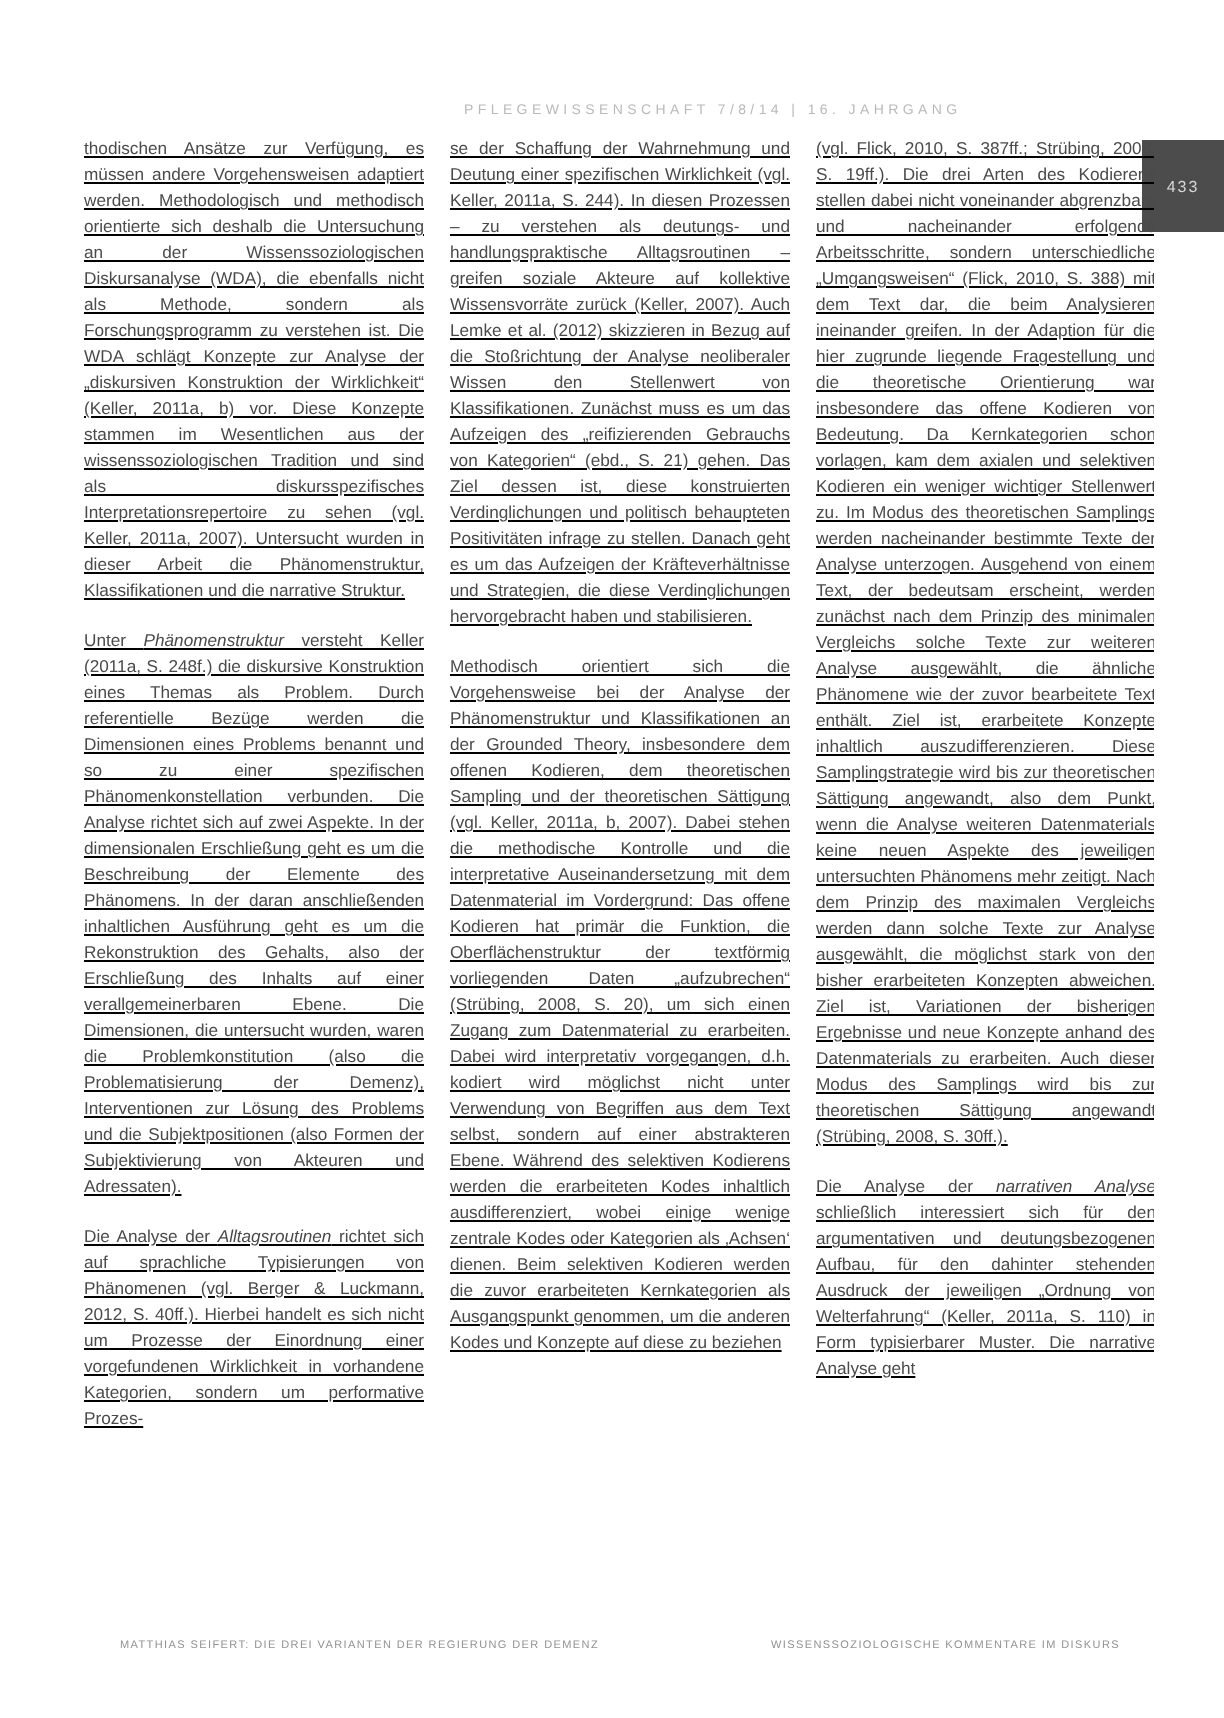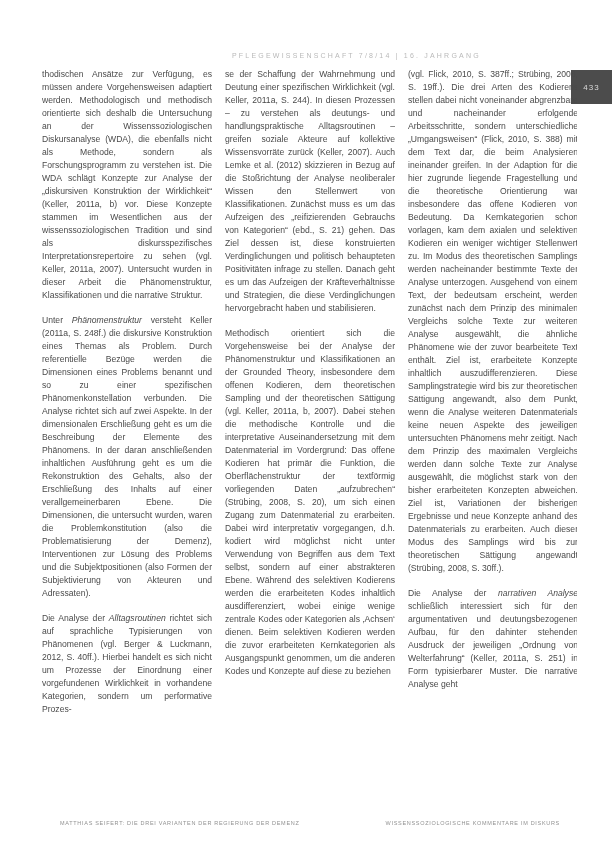--- a/index.html
+++ b/index.html
@@ -16,32 +16,33 @@
     top:52px;left:232px;
     font-size:7px;
     letter-spacing:2.2px;
     color:#b9b9b9;
     text-transform:uppercase;
     white-space:nowrap;
   }
   .page-tab{
     position:absolute;
     top:70px;right:0;
-    width:41px;height:34px;
+    width:41px;height:46px;
     background:#4c4c4c;
     color:#d9d9d9;
     display:flex;align-items:center;justify-content:center;
     font-size:8px;letter-spacing:1px;
   }
   .columns{
     position:absolute;
     top:68px;left:42px;
     width:535px;height:748px;
     display:flex;gap:13px;
     overflow:hidden;
+    text-decoration:underline;
   }
   .col{
     width:170px;flex:0 0 170px;
     color:#4a4a4a;
     font-size:8.6px;
     line-height:13px;
     text-align:justify;
   }
   .para{margin:0 0 12px 0;}
   .para:last-child{margin-bottom:0;}
@@ -73,21 +74,21 @@
         <p class="para"><span>thodischen Ansätze zur Verfügung, es müssen andere Vorgehensweisen adaptiert werden. Methodologisch und methodisch orientierte sich deshalb die Untersuchung an der Wissenssoziologischen Diskursanalyse (WDA), die ebenfalls nicht als Methode, sondern als Forschungsprogramm zu verstehen ist. Die WDA schlägt Konzepte zur Analyse der „diskursiven Konstruktion der Wirklichkeit“ (Keller, 2011a, b) vor. Diese Konzepte stammen im Wesentlichen aus der wissenssoziologischen Tradition und sind als diskursspezifisches Interpretationsrepertoire zu sehen (vgl. Keller, 2011a, 2007). Untersucht wurden in dieser Arbeit die Phänomenstruktur, Klassifikationen und die narrative Struktur.</span></p>
         <p class="para"><span>Unter </span><span class="it">Phänomenstruktur</span><span> versteht Keller (2011a, S. 248f.) die diskursive Konstruktion eines Themas als Problem. Durch referentielle Bezüge werden die Dimensionen eines Problems benannt und so zu einer spezifischen Phänomenkonstellation verbunden. Die Analyse richtet sich auf zwei Aspekte. In der dimensionalen Erschließung geht es um die Beschreibung der Elemente des Phänomens. In der daran anschließenden inhaltlichen Ausführung geht es um die Rekonstruktion des Gehalts, also der Erschließung des Inhalts auf einer verallgemeinerbaren Ebene. Die Dimensionen, die untersucht wurden, waren die Problemkonstitution (also die Problematisierung der Demenz), Interventionen zur Lösung des Problems und die Subjektpositionen (also Formen der Subjektivierung von Akteuren und Adressaten).</span></p>
         <p class="para"><span>Die Analyse der </span><span class="it">Alltagsroutinen</span><span> richtet sich auf sprachliche Typisierungen von Phänomenen (vgl. Berger &amp; Luckmann, 2012, S. 40ff.). Hierbei handelt es sich nicht um Prozesse der Einordnung einer vorgefundenen Wirklichkeit in vorhandene Kategorien, sondern um performative Prozes-</span></p>
       </div>
     <div class="col">
         <p class="para"><span>se der Schaffung der Wahrnehmung und Deutung einer spezifischen Wirklichkeit (vgl. Keller, 2011a, S. 244). In diesen Prozessen – zu verstehen als deutungs- und handlungspraktische Alltagsroutinen – greifen soziale Akteure auf kollektive Wissensvorräte zurück (Keller, 2007). Auch Lemke et al. (2012) skizzieren in Bezug auf die Stoßrichtung der Analyse neoliberaler Wissen den Stellenwert von Klassifikationen. Zunächst muss es um das Aufzeigen des „reifizierenden Gebrauchs von Kategorien“ (ebd., S. 21) gehen. Das Ziel dessen ist, diese konstruierten Verdinglichungen und politisch behaupteten Positivitäten infrage zu stellen. Danach geht es um das Aufzeigen der Kräfteverhältnisse und Strategien, die diese Verdinglichungen hervorgebracht haben und stabilisieren.</span></p>
         <p class="para"><span>Methodisch orientiert sich die Vorgehensweise bei der Analyse der Phänomenstruktur und Klassifikationen an der Grounded Theory, insbesondere dem offenen Kodieren, dem theoretischen Sampling und der theoretischen Sättigung (vgl. Keller, 2011a, b, 2007). Dabei stehen die methodische Kontrolle und die interpretative Auseinandersetzung mit dem Datenmaterial im Vordergrund: Das offene Kodieren hat primär die Funktion, die Oberflächenstruktur der textförmig vorliegenden Daten „aufzubrechen“ (Strübing, 2008, S. 20), um sich einen Zugang zum Datenmaterial zu erarbeiten. Dabei wird interpretativ vorgegangen, d.h. kodiert wird möglichst nicht unter Verwendung von Begriffen aus dem Text selbst, sondern auf einer abstrakteren Ebene. Während des selektiven Kodierens werden die erarbeiteten Kodes inhaltlich ausdifferenziert, wobei einige wenige zentrale Kodes oder Kategorien als ‚Achsen‘ dienen. Beim selektiven Kodieren werden die zuvor erarbeiteten Kernkategorien als Ausgangspunkt genommen, um die anderen Kodes und Konzepte auf diese zu beziehen</span></p>
       </div>
     <div class="col">
         <p class="para"><span>(vgl. Flick, 2010, S. 387ff.; Strübing, 2008, S. 19ff.). Die drei Arten des Kodierens stellen dabei nicht voneinander abgrenzbare und nacheinander erfolgende Arbeitsschritte, sondern unterschiedliche „Umgangsweisen“ (Flick, 2010, S. 388) mit dem Text dar, die beim Analysieren ineinander greifen. In der Adaption für die hier zugrunde liegende Fragestellung und die theoretische Orientierung war insbesondere das offene Kodieren von Bedeutung. Da Kernkategorien schon vorlagen, kam dem axialen und selektiven Kodieren ein weniger wichtiger Stellenwert zu. Im Modus des theoretischen Samplings werden nacheinander bestimmte Texte der Analyse unterzogen. Ausgehend von einem Text, der bedeutsam erscheint, werden zunächst nach dem Prinzip des minimalen Vergleichs solche Texte zur weiteren Analyse ausgewählt, die ähnliche Phänomene wie der zuvor bearbeitete Text enthält. Ziel ist, erarbeitete Konzepte inhaltlich auszudifferenzieren. Diese Samplingstrategie wird bis zur theoretischen Sättigung angewandt, also dem Punkt, wenn die Analyse weiteren Datenmaterials keine neuen Aspekte des jeweiligen untersuchten Phänomens mehr zeitigt. Nach dem Prinzip des maximalen Vergleichs werden dann solche Texte zur Analyse ausgewählt, die möglichst stark von den bisher erarbeiteten Konzepten abweichen. Ziel ist, Variationen der bisherigen Ergebnisse und neue Konzepte anhand des Datenmaterials zu erarbeiten. Auch dieser Modus des Samplings wird bis zur theoretischen Sättigung angewandt (Strübing, 2008, S. 30ff.).</span></p>
-        <p class="para"><span>Die Analyse der </span><span class="it">narrativen Analyse</span><span> schließlich interessiert sich für den argumentativen und deutungsbezogenen Aufbau, für den dahinter stehenden Ausdruck der jeweiligen „Ordnung von Welterfahrung“ (Keller, 2011a, S. 251) in Form typisierbarer Muster. Die narrative Analyse geht</span></p>
+        <p class="para"><span>Die Analyse der </span><span class="it">narrativen Analyse</span><span> schließlich interessiert sich für den argumentativen und deutungsbezogenen Aufbau, für den dahinter stehenden Ausdruck der jeweiligen „Ordnung von Welterfahrung“ (Keller, 2011a, S. 110) in Form typisierbarer Muster. Die narrative Analyse geht</span></p>
       </div>
   </div>
 
   <div class="footer">
     <span>Matthias Seifert: Die drei Varianten der Regierung der Demenz</span>
     <span>Wissenssoziologische Kommentare im Diskurs</span>
   </div>
 
 </div>
 

